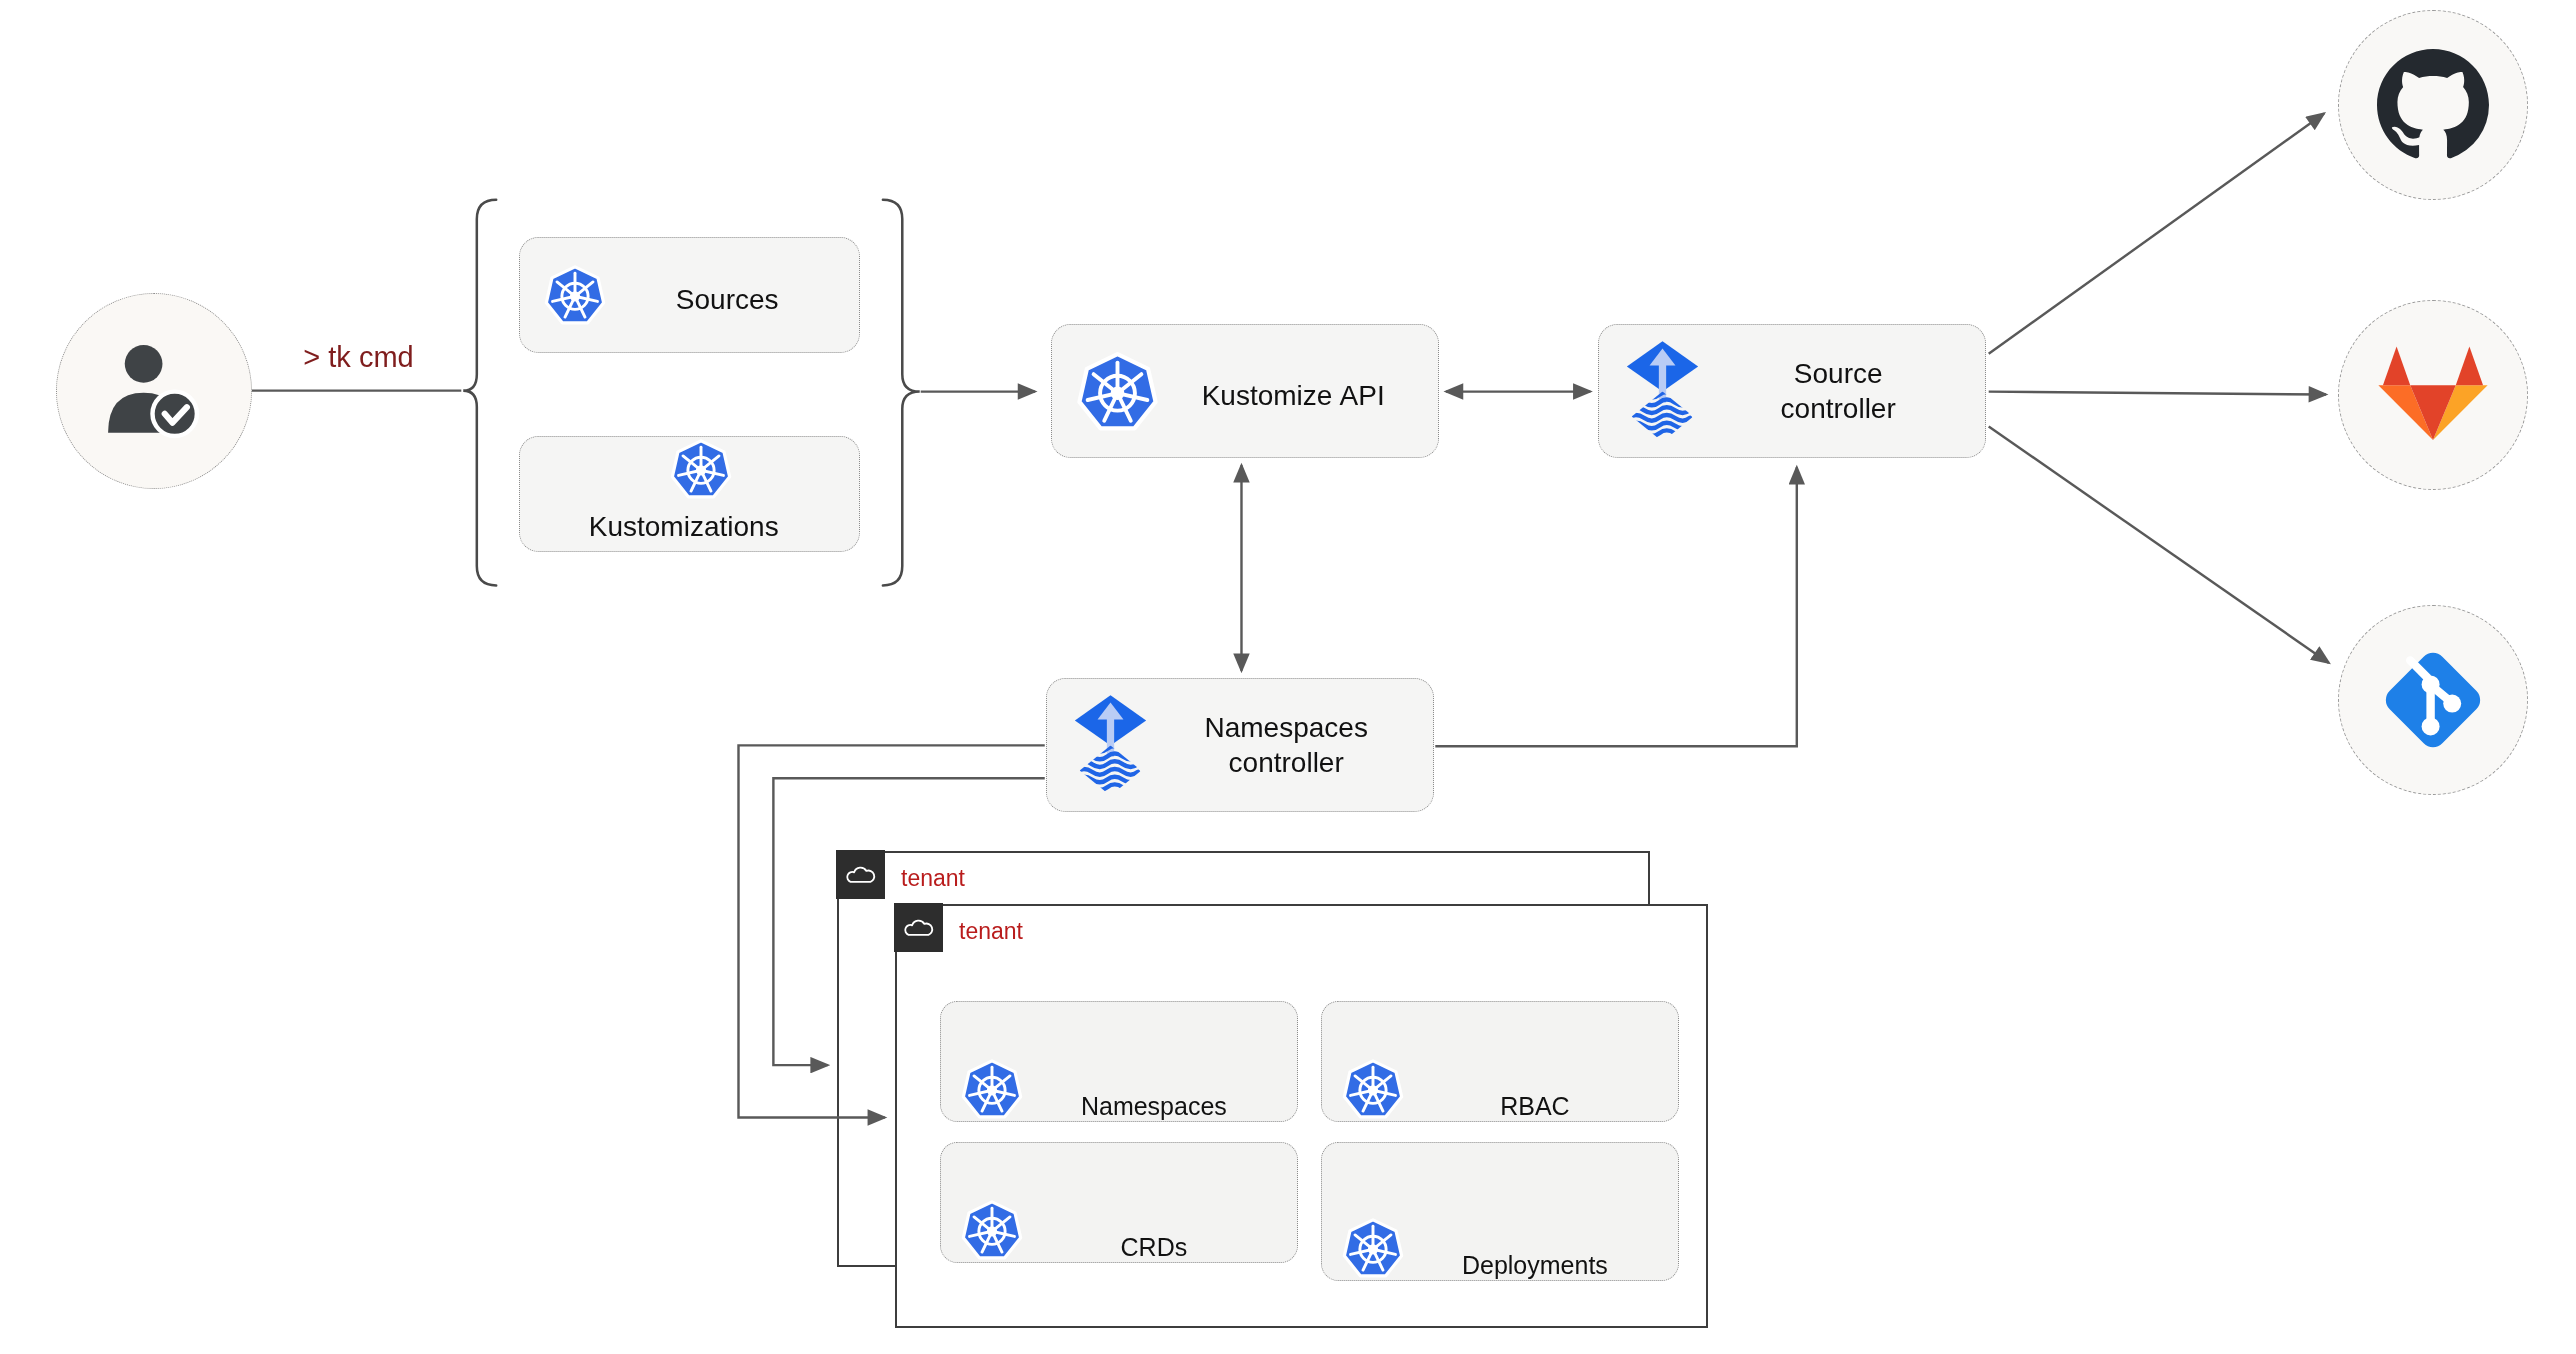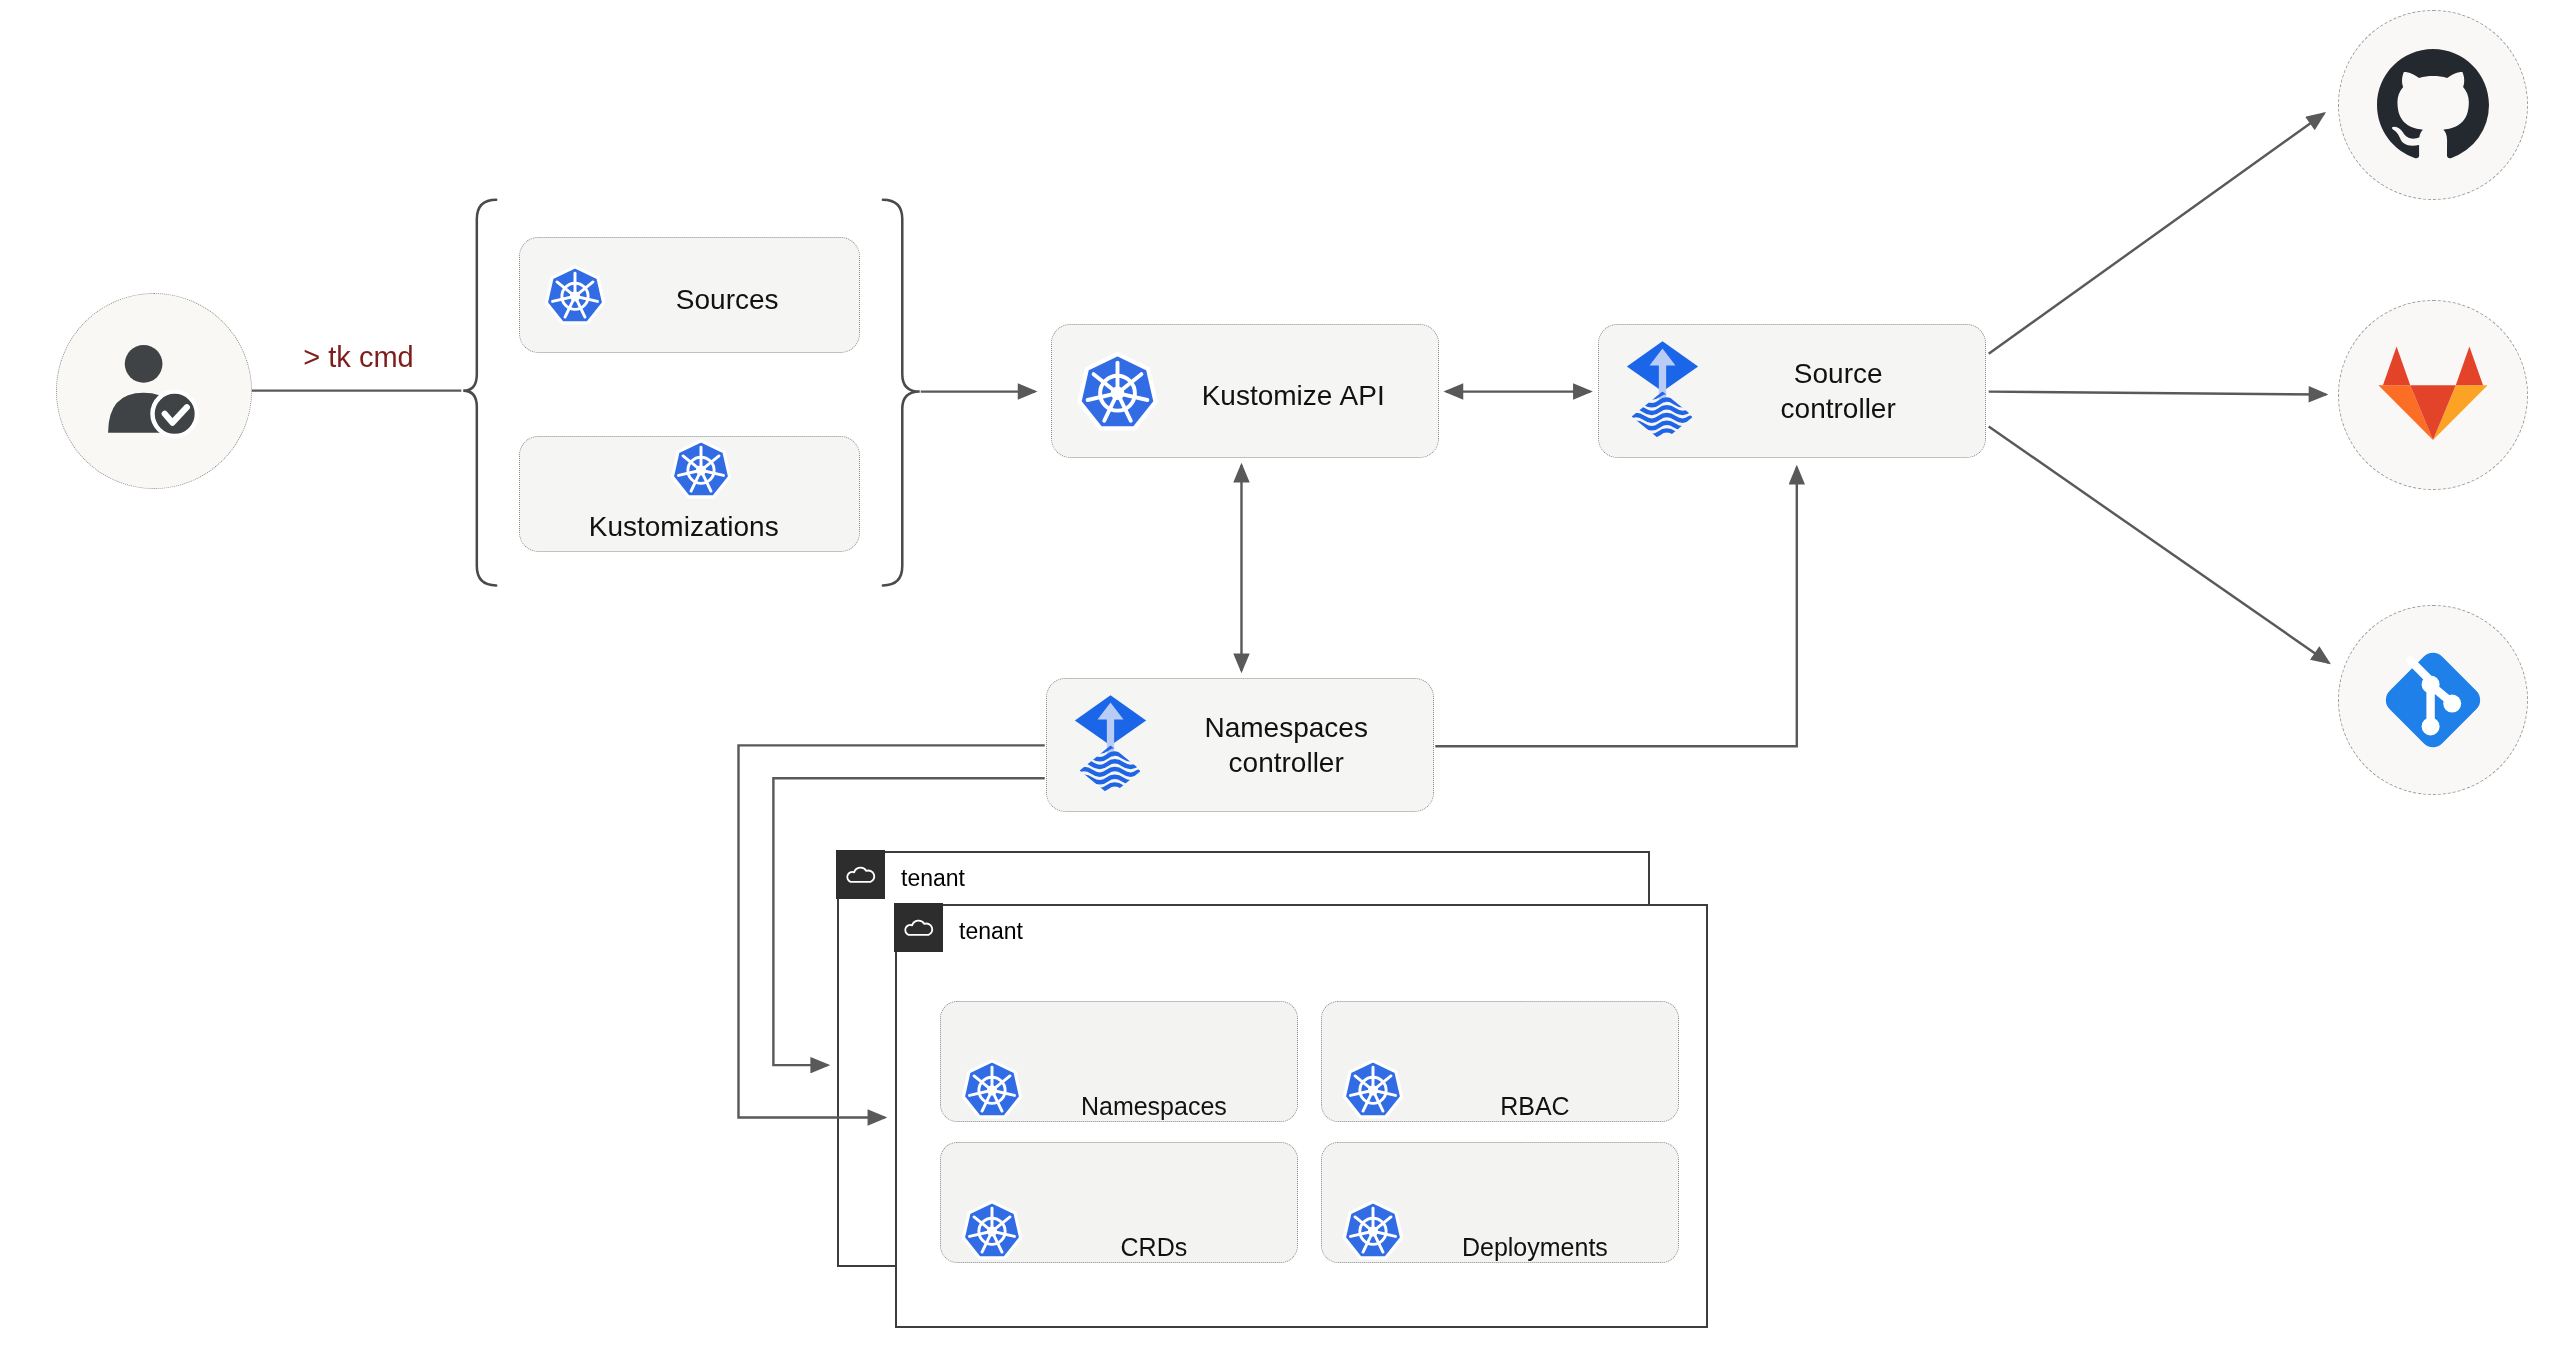--- a/index.html
+++ b/index.html
@@ -35,21 +35,21 @@
   
   .tenant{
     position:absolute;background:#ffffff;border:2.9px solid #3d3d3d;
     box-sizing:border-box;
   }
   .tenant-corner{
     position:absolute;left:-2.9px;top:-2.9px;width:49px;height:49px;
     background:#2d2d2d;display:flex;align-items:center;justify-content:center;
   }
   .tenant-label{
-    position:absolute;left:62px;top:11.6px;font-size:23px;color:#000000;
+    position:absolute;left:62px;top:11.6px;font-size:23px;color:#b91c1c;
   }
   .resource{
     position:absolute;display:flex;align-items:flex-end;
     background:#f3f3f2;border:1.9px dotted #8c8c8c;border-radius:17.4px;
     box-sizing:border-box;
   }
   .resource .icon{flex:0 0 auto;margin-left:19.4px;}
   .resource .lbl{flex:1 1 auto;text-align:center;font-size:25px;color:#111;padding-right:13.6px;}
   
   #wires{position:absolute;left:0;top:0;pointer-events:none;z-index:6;}
@@ -224,21 +224,21 @@
           <use href="#sym-k8s"></use>
         </svg>
       <div class="lbl">RBAC</div>
     </div>
     <div class="resource" style="left:43px;top:236px;width:358px;height:121px;">
       <svg class="icon" width="64" height="64" viewBox="0 0 66 66">
           <use href="#sym-k8s"></use>
         </svg>
       <div class="lbl">CRDs</div>
     </div>
-    <div class="resource" style="left:424px;top:236px;width:358px;height:121px;">
+    <div class="resource" style="left:424px;top:236px;width:358px;height:139px;">
       <svg class="icon" width="64" height="64" viewBox="0 0 66 66">
           <use href="#sym-k8s"></use>
         </svg>
       <div class="lbl">Deployments</div>
     </div>
   </div>
 
   <svg id="wires" width="2576" height="1355" viewBox="0 0 2658 1398">
 
     <path class="conn" d="M260 403 H476"></path>

